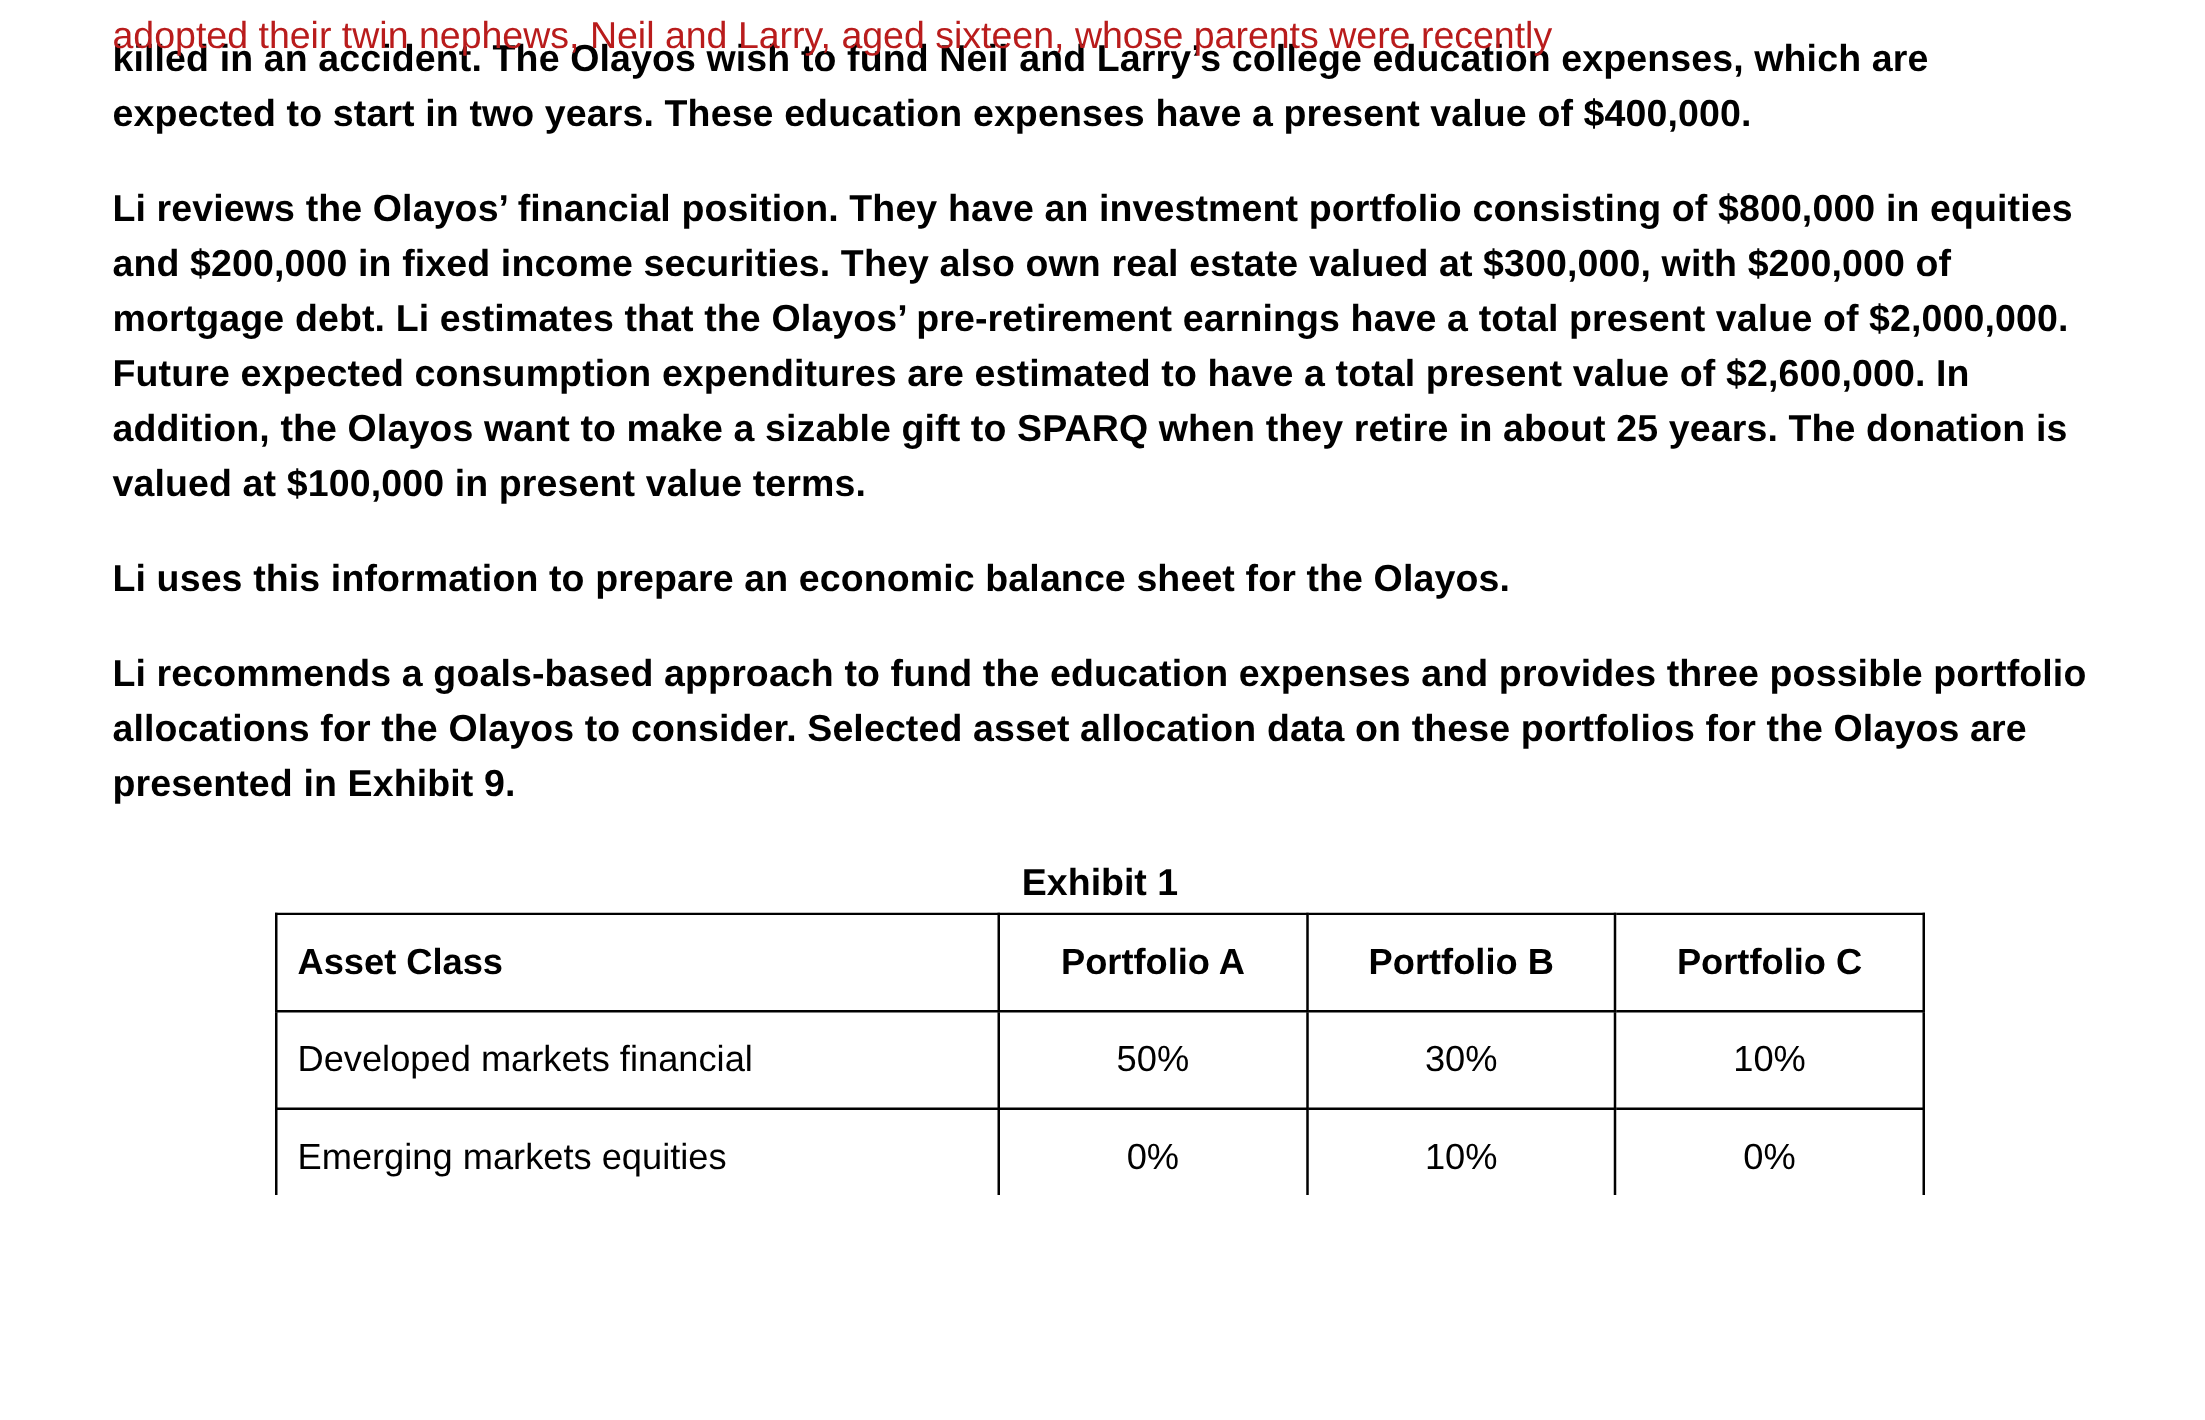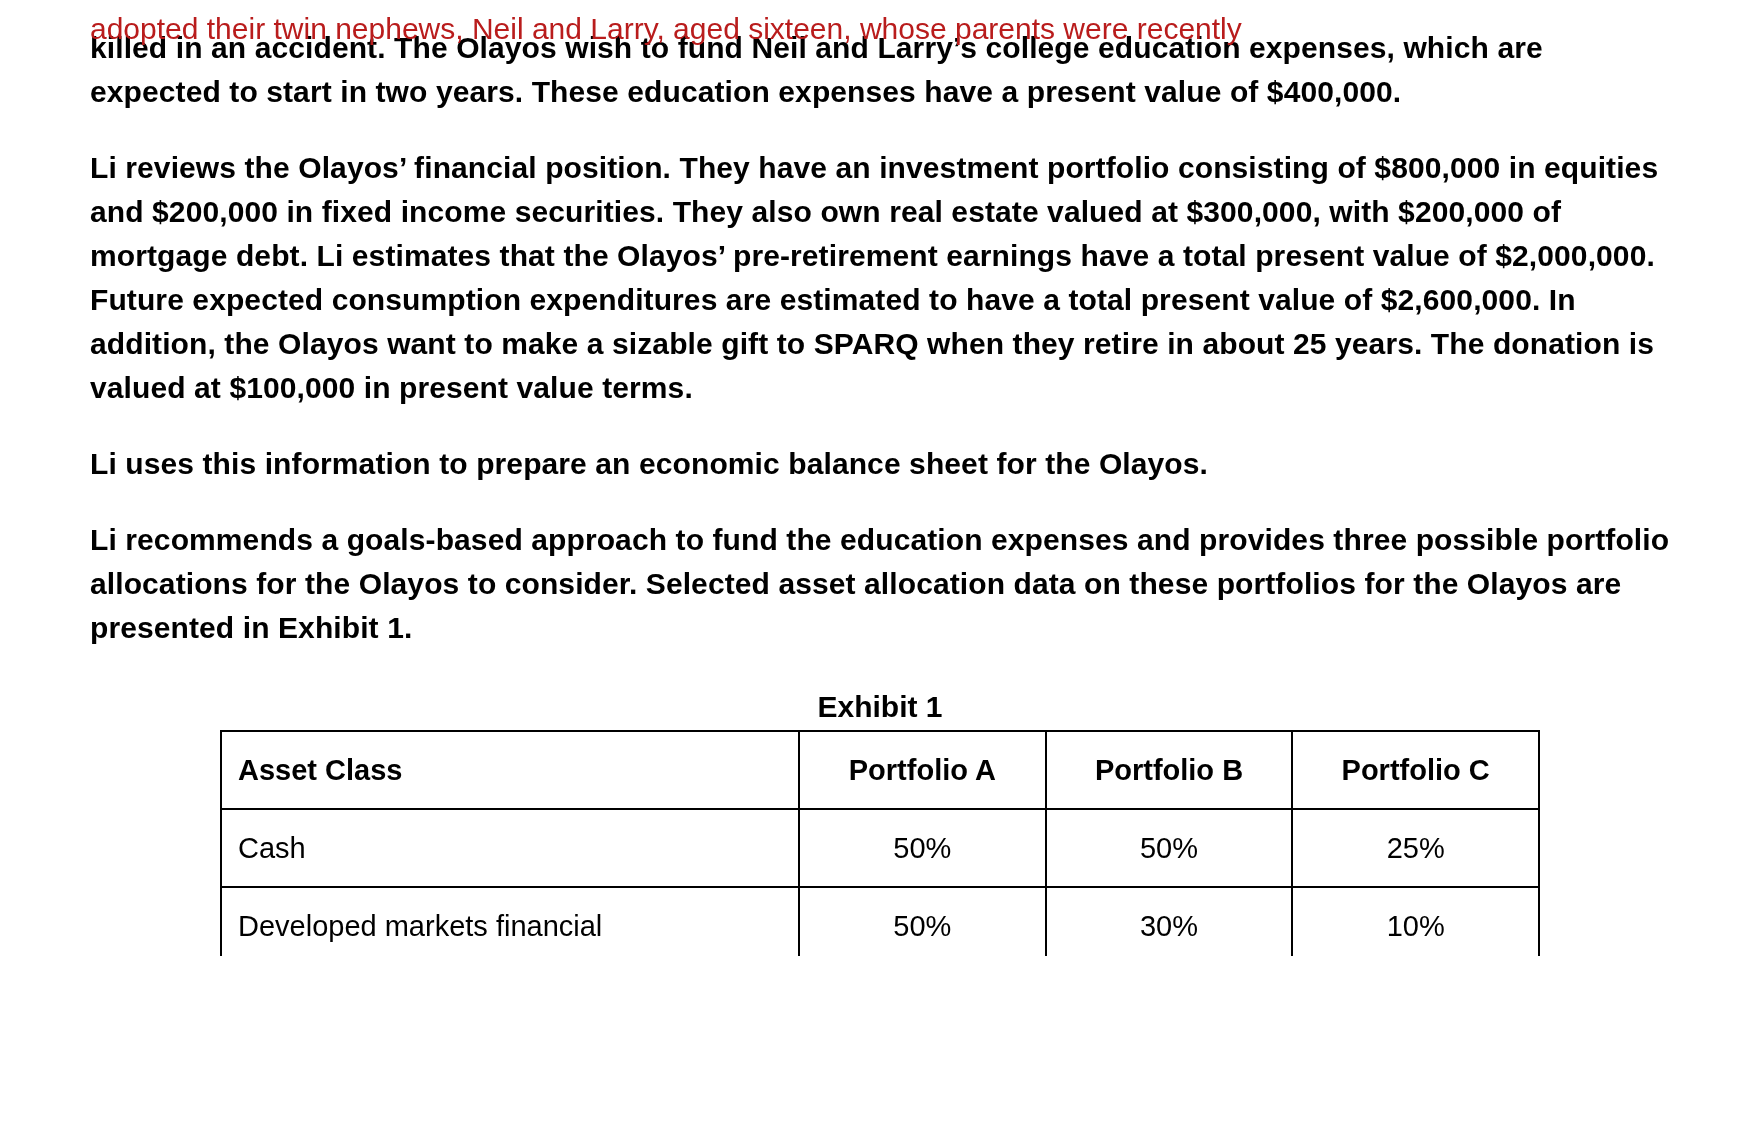--- a/index.html
+++ b/index.html
@@ -96,43 +96,37 @@
 <body>
 
 <div class="page">
 
   <div class="clipped-line">adopted their twin nephews, Neil and Larry, aged sixteen, whose parents were recently</div>
 
   <div class="body-text">
     <p class="para first">killed in an accident. The Olayos wish to fund Neil and Larry’s college education expenses, which are expected to start in two years. These education expenses have a present value of $400,000.</p>
     <p class="para">Li reviews the Olayos’ financial position. They have an investment portfolio consisting of $800,000 in equities and $200,000 in fixed income securities. They also own real estate valued at $300,000, with $200,000 of mortgage debt. Li estimates that the Olayos’ pre-retirement earnings have a total present value of $2,000,000. Future expected consumption expenditures are estimated to have a total present value of $2,600,000. In addition, the Olayos want to make a sizable gift to SPARQ when they retire in about 25 years. The donation is valued at $100,000 in present value terms.</p>
     <p class="para">Li uses this information to prepare an economic balance sheet for the Olayos.</p>
-    <p class="para">Li recommends a goals-based approach to fund the education expenses and provides three possible portfolio allocations for the Olayos to consider. Selected asset allocation data on these portfolios for the Olayos are presented in Exhibit 1.</p>
+    <p class="para">Li recommends a goals-based approach to fund the education expenses and provides three possible portfolio allocations for the Olayos to consider. Selected asset allocation data on these portfolios for the Olayos are presented in Exhibit 9.</p>
   </div>
 
   <div class="exhibit-wrap">
     <div class="exhibit-title">Exhibit 1</div>
 
     <div class="table-clip">
       <table class="exhibit">
         <thead>
           <tr>
             <th class="asset-head">Asset Class</th>
             <th>Portfolio A</th>
             <th>Portfolio B</th>
             <th>Portfolio C</th>
           </tr>
         </thead>
         <tbody>
-          <tr>
-            <td class="asset-cell">Cash</td>
-            <td class="num">50%</td>
-            <td class="num">50%</td>
-            <td class="num">25%</td>
-          </tr>
           <tr>
             <td class="asset-cell">Developed markets financial</td>
             <td class="num">50%</td>
             <td class="num">30%</td>
             <td class="num">10%</td>
           </tr>
           <tr>
             <td class="asset-cell">Emerging markets equities</td>
             <td class="num">0%</td>
             <td class="num">10%</td>

